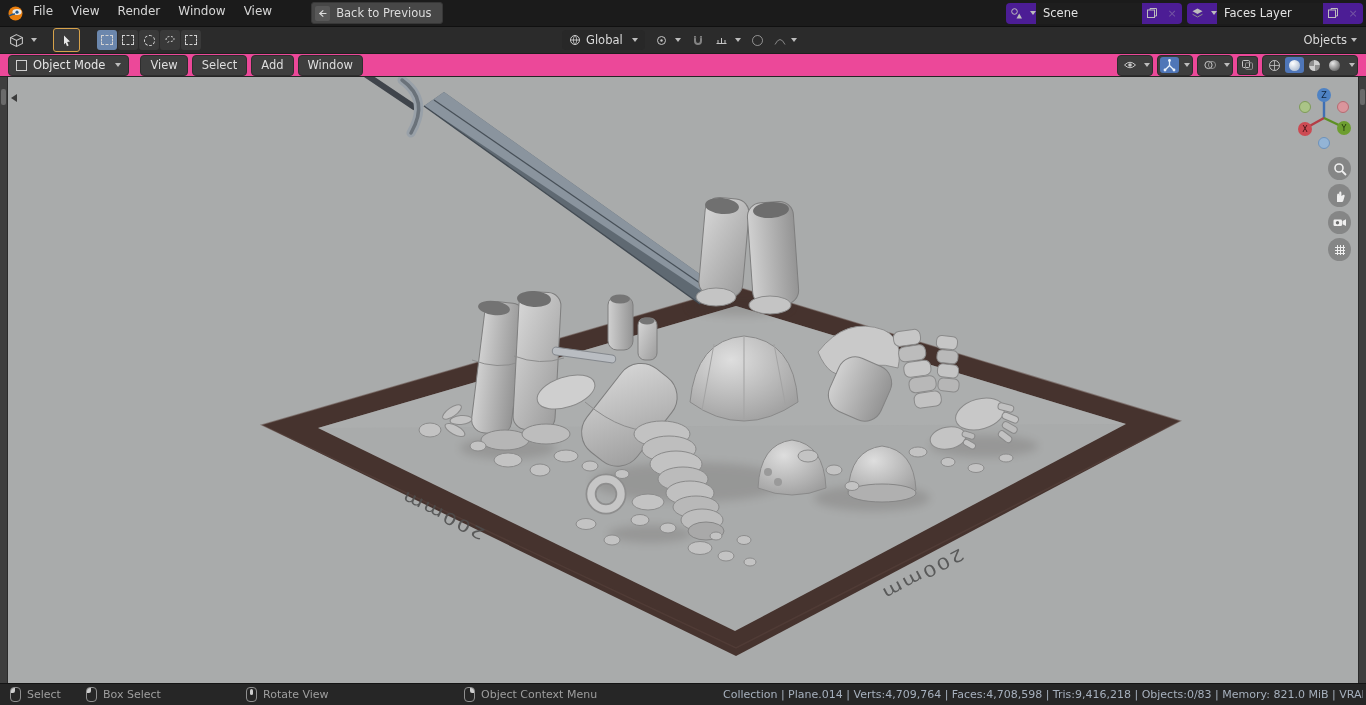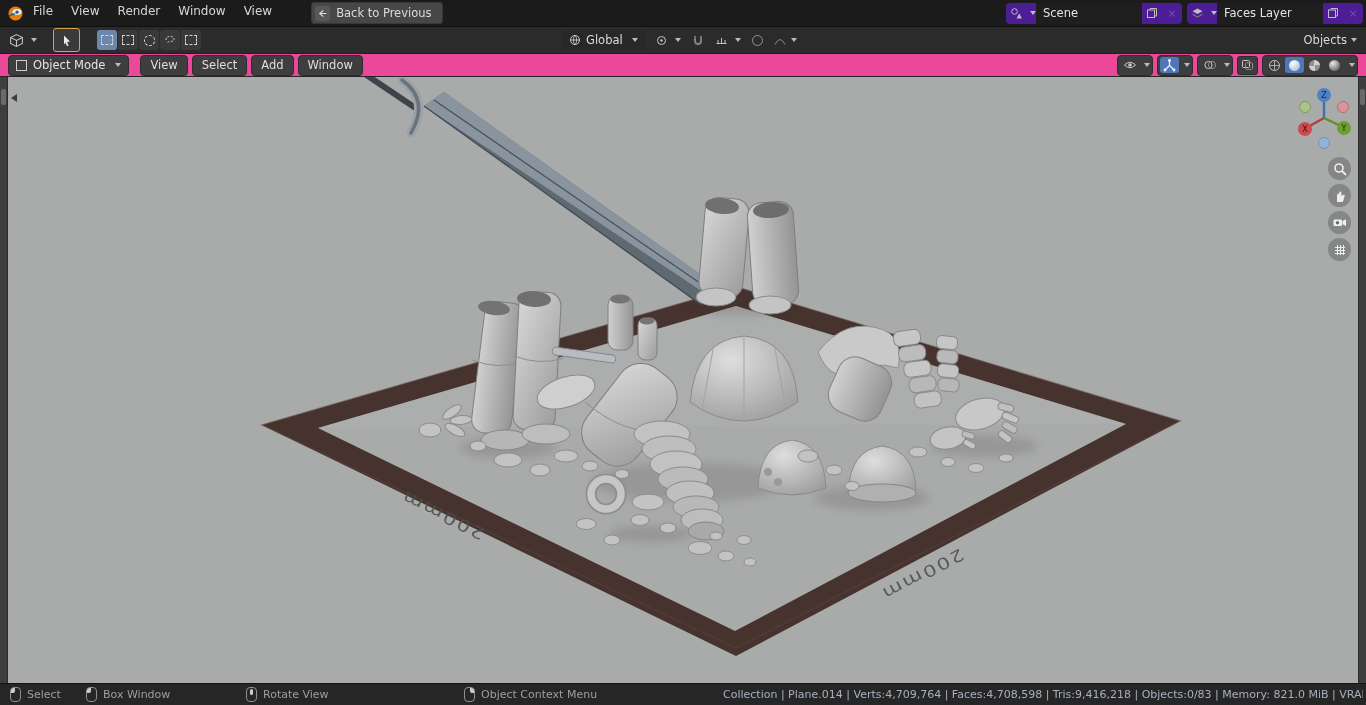--- a/index.html
+++ b/index.html
@@ -528,21 +528,21 @@
   </div>
 </div>
 
 <div class="status">
   <div class="sitem" style="left:10px">
     <span class="mouse left"></span>
     <span>Select</span>
   </div>
   <div class="sitem" style="left:86px">
     <span class="mouse left"></span>
-    <span>Box Window</span>
+    <span>Box Select</span>
   </div>
   <div class="sitem" style="left:246px">
     <span class="mouse middle"></span>
     <span>Rotate View</span>
   </div>
   <div class="sitem" style="left:464px">
     <span class="mouse right"></span>
     <span>Object Context Menu</span>
   </div>
   <div class="stats">Collection | Plane.014 | Verts:4,709,764 | Faces:4,708,598 | Tris:9,416,218 | Objects:0/83 | Memory: 821.0 MiB | VRAM: 1.6/2.0 GiB | 2</div>

